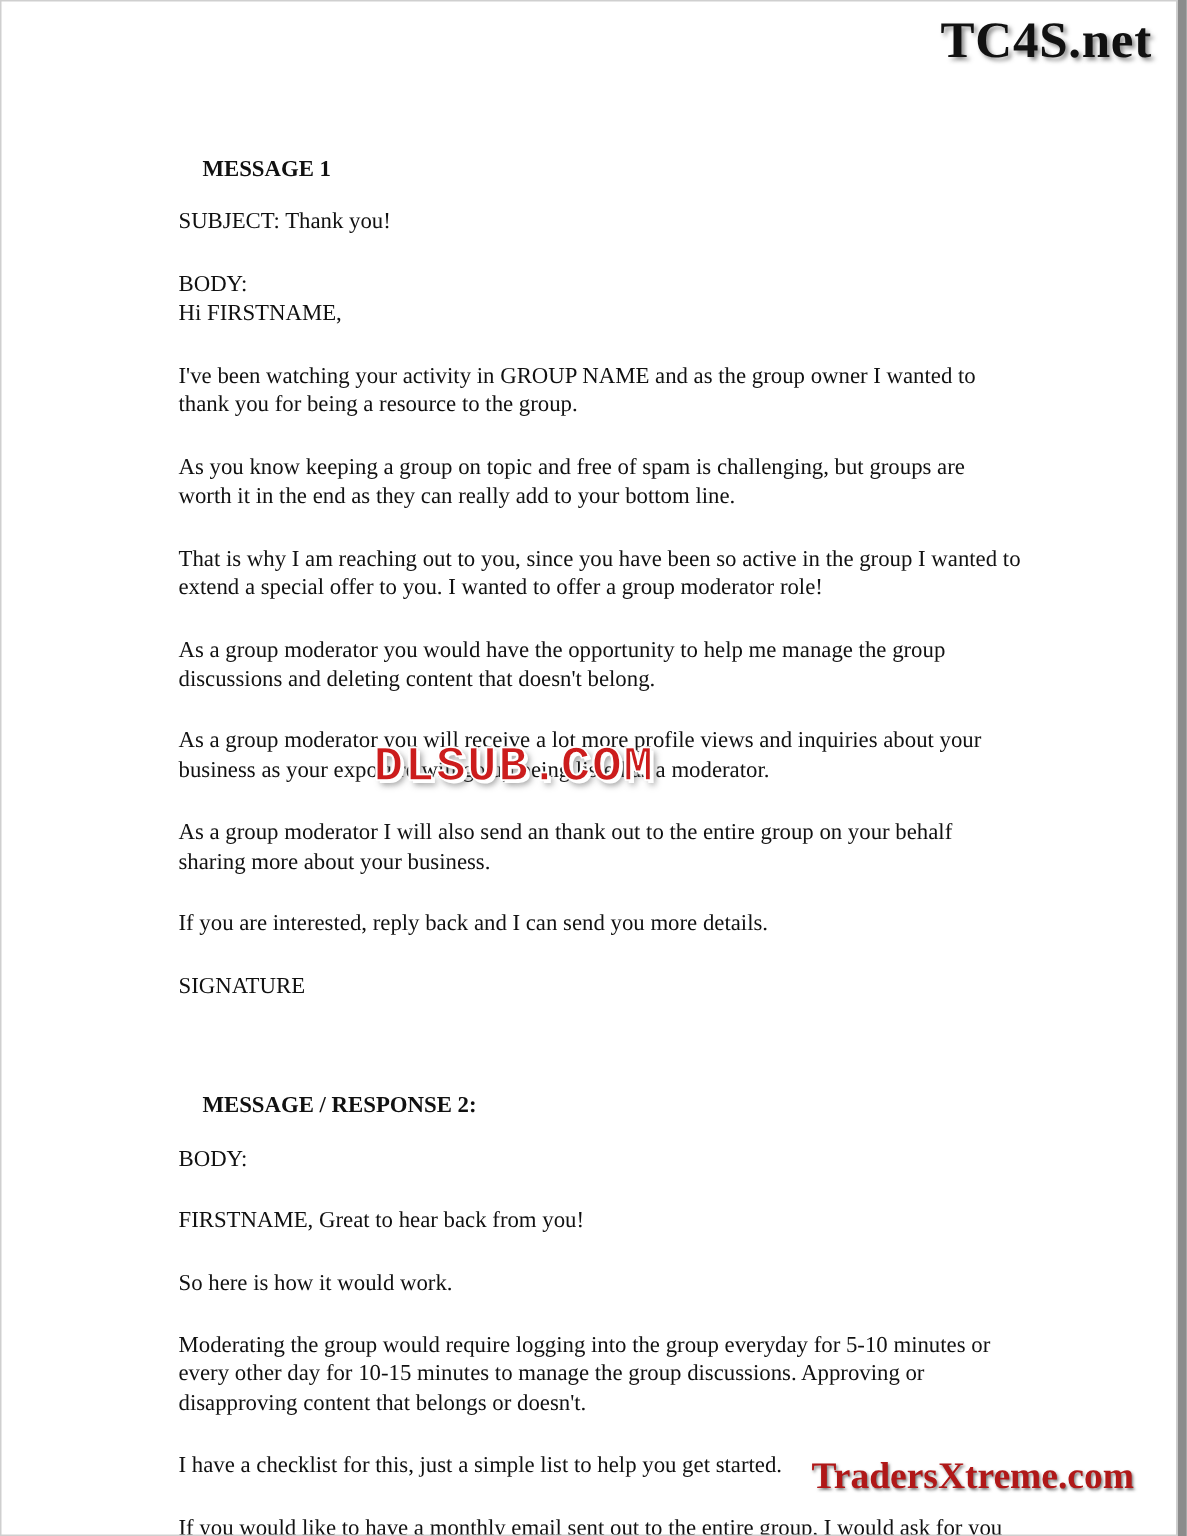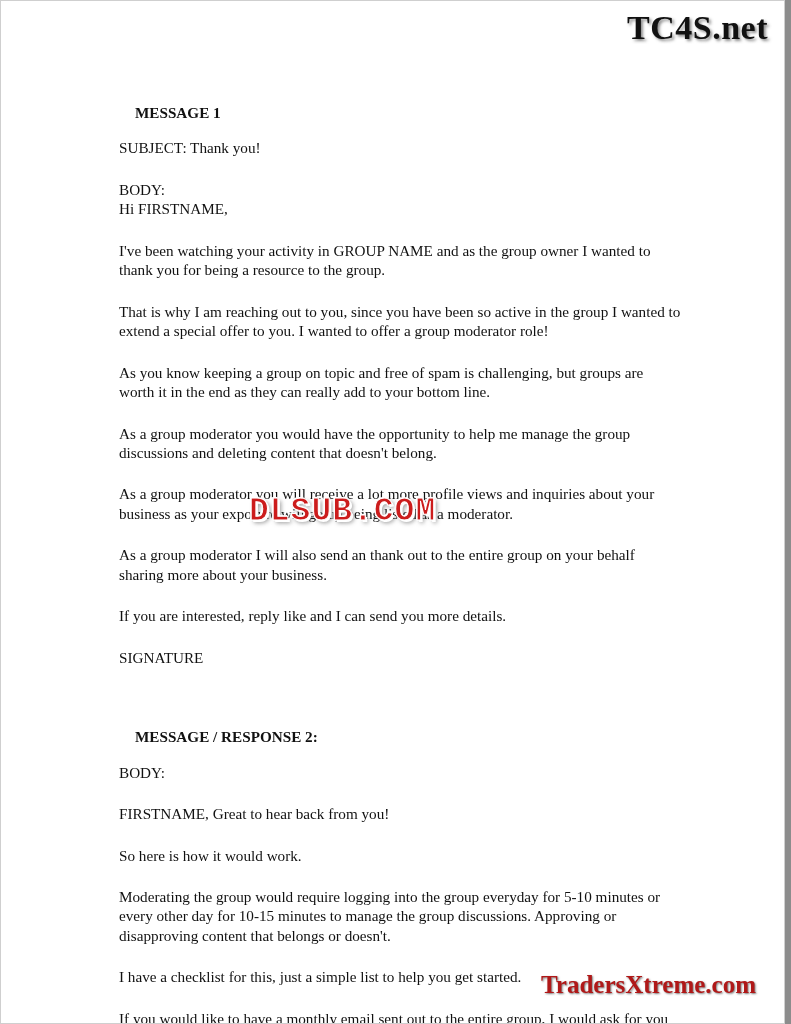--- a/index.html
+++ b/index.html
@@ -99,26 +99,26 @@
       <p class="heading">MESSAGE 1</p>
       <p class="line">SUBJECT: Thank you!</p>
     </div>
 
     <div class="block">
       <p class="line">BODY:</p>
       <p class="line">Hi FIRSTNAME,</p>
     </div>
 
     <p class="block">I've been watching your activity in GROUP NAME and as the group owner I wanted to thank you for being a resource to the group.</p>
+    <p class="block">As you know keeping a group on topic and free of spam is challenging, but groups are worth it in the end as they can really add to your bottom line.</p>
     <p class="block">That is why I am reaching out to you, since you have been so active in the group I wanted to extend a special offer to you. I wanted to offer a group moderator role!</p>
-    <p class="block">As you know keeping a group on topic and free of spam is challenging, but groups are worth it in the end as they can really add to your bottom line.</p>
     <p class="block">As a group moderator you would have the opportunity to help me manage the group discussions and deleting content that doesn't belong.</p>
     <p class="block">As a group moderator you will receive a lot more profile views and inquiries about your business as your exposure will go up being listed as a moderator.</p>
     <p class="block">As a group moderator I will also send an thank out to the entire group on your behalf sharing more about your business.</p>
-    <p class="block">If you are interested, reply like and I can send you more details.</p>
+    <p class="block">If you are interested, reply back and I can send you more details.</p>
     <p class="block">SIGNATURE</p>
 
     <div class="spacer-md"></div>
 
     <div class="block">
       <p class="heading">MESSAGE / RESPONSE 2:</p>
       <p class="line">BODY:</p>
     </div>
 
     <p class="block">FIRSTNAME, Great to hear back from you!</p>

